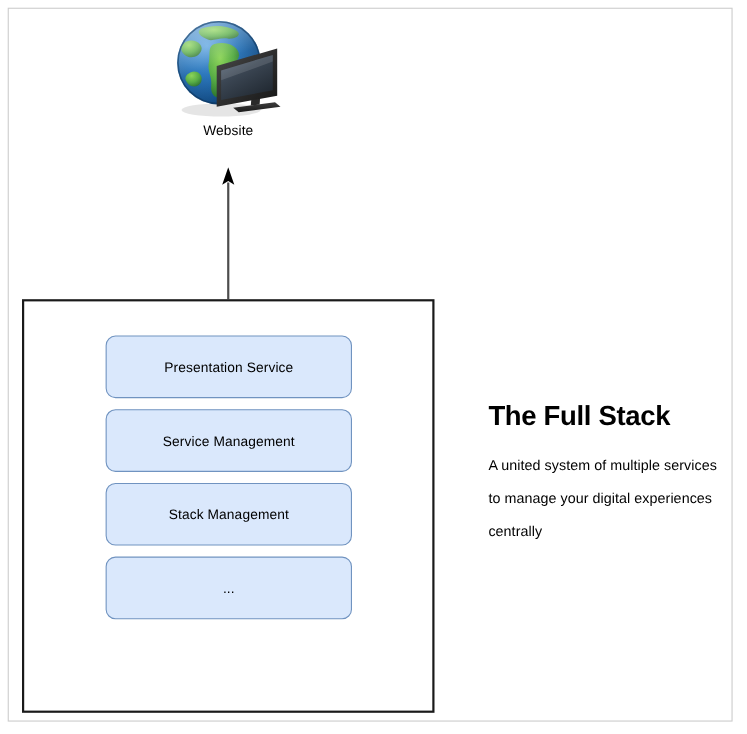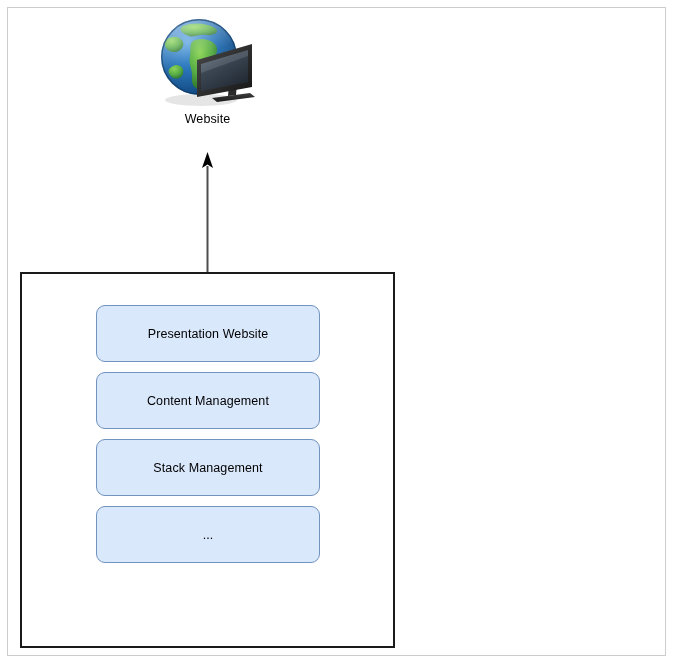--- a/index.html
+++ b/index.html
@@ -209,28 +209,32 @@
   <div class="arrow">
     <svg width="24" height="124" viewBox="0 0 24 124" xmlns="http://www.w3.org/2000/svg">
       <line x1="11.5" y1="124" x2="11.5" y2="14" stroke="#4d4d4d" stroke-width="2"></line>
       <path d="M11.5 0 L17 16 L11.5 12.5 L6 16 Z" fill="#000000"></path>
     </svg>
   </div>
 
   <div class="stack-container">
     <div class="service-list">
       <div class="service-box">
-        <span>Presentation Website</span>
-      </div>
-      <div class="service-box">
-        <span>Content Management</span>
+        <span>Presentation Service</span>
+      </div>
+      <div class="service-box">
+        <span>Service Management</span>
       </div>
       <div class="service-box">
         <span>Stack Management</span>
       </div>
       <div class="service-box">
         <span>...</span>
       </div>
     </div>
   </div>
 
+  <div class="text-panel">
+    <h1 class="panel-title">The Full Stack</h1>
+    <p class="panel-body">A united system of multiple services to manage your digital experiences centrally</p>
+  </div>
 
 </div>
 
 </body></html>

